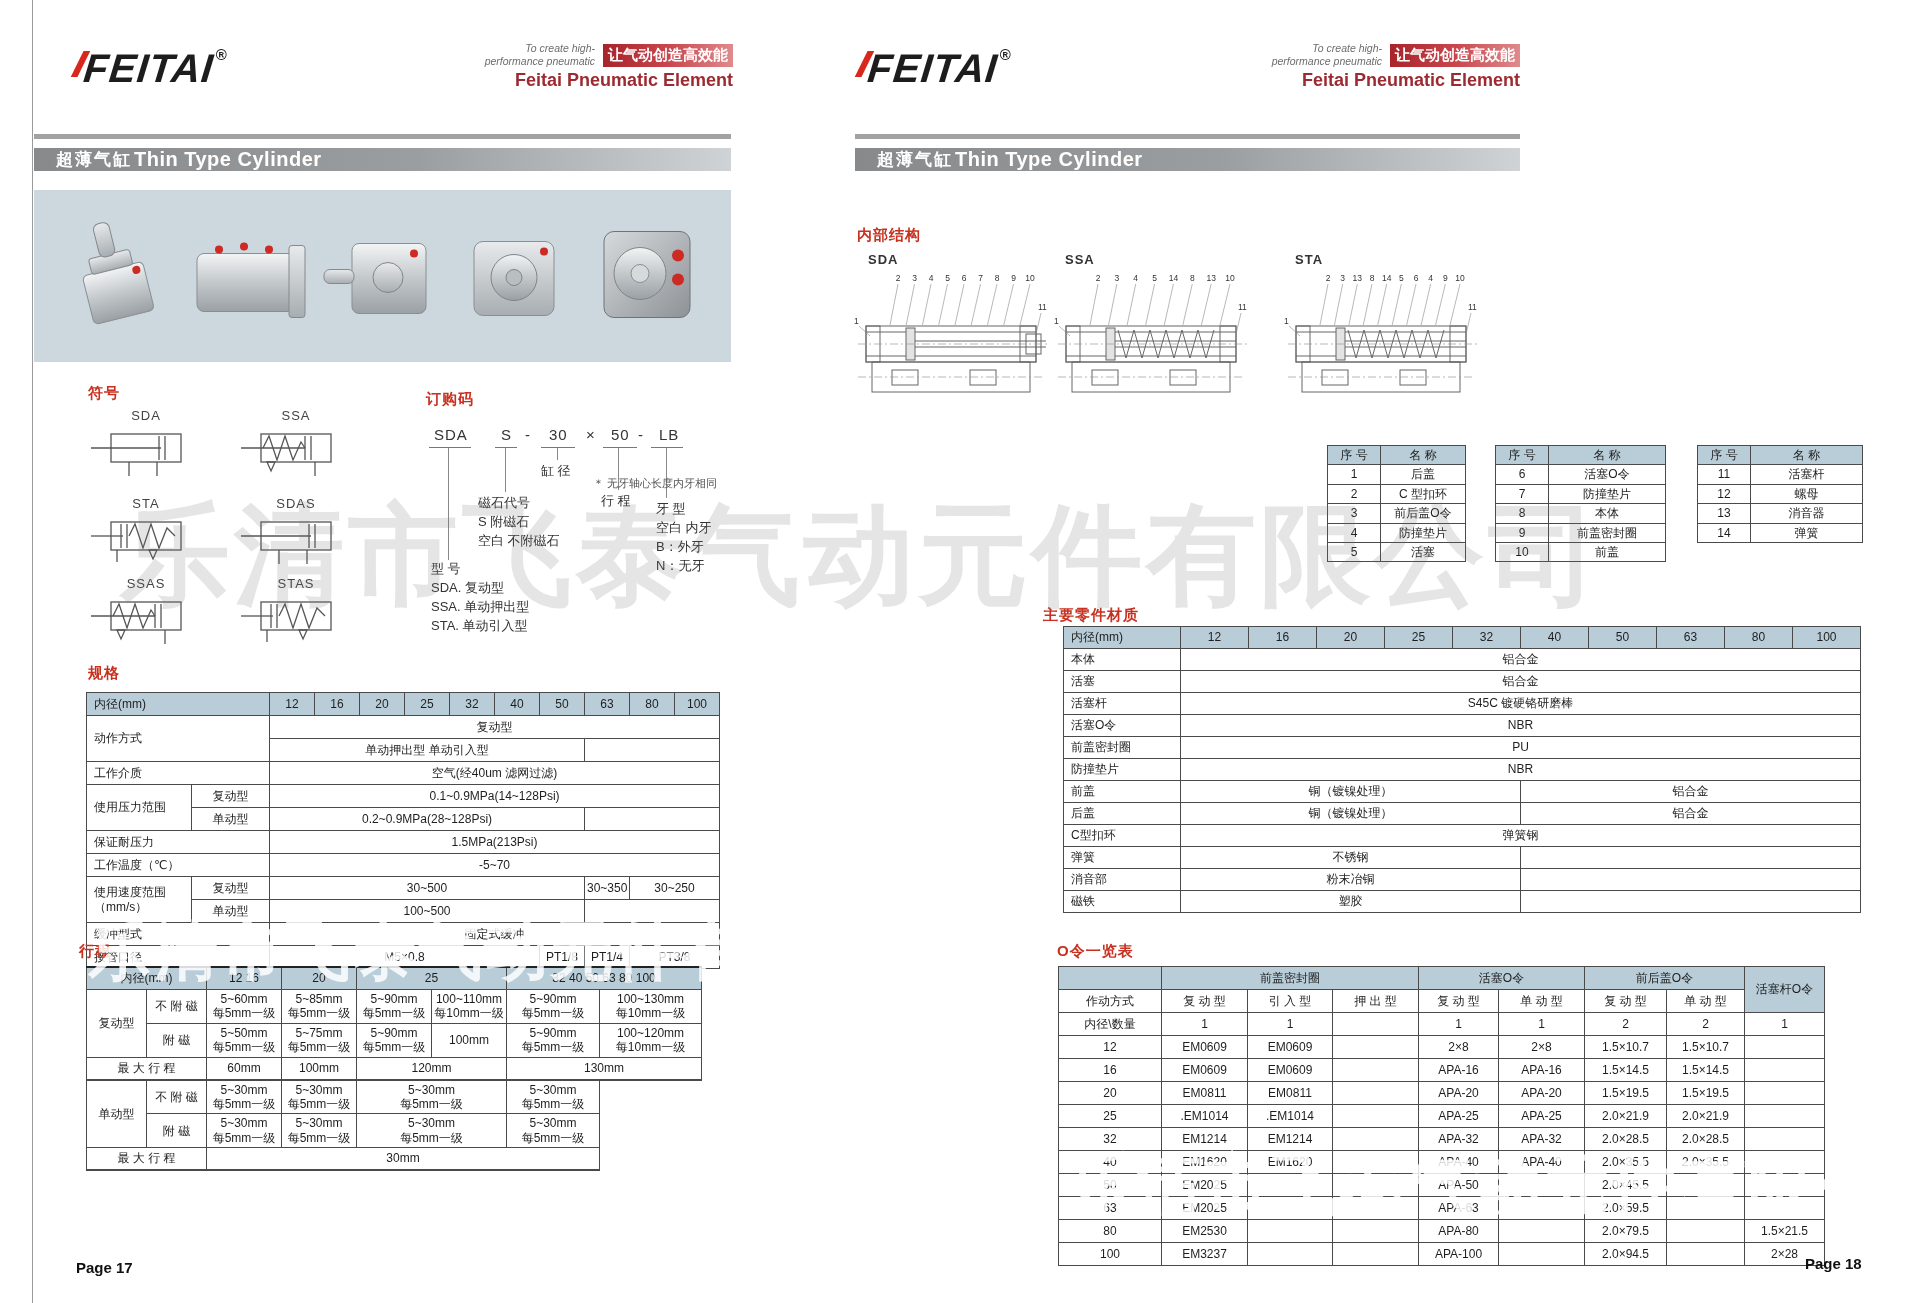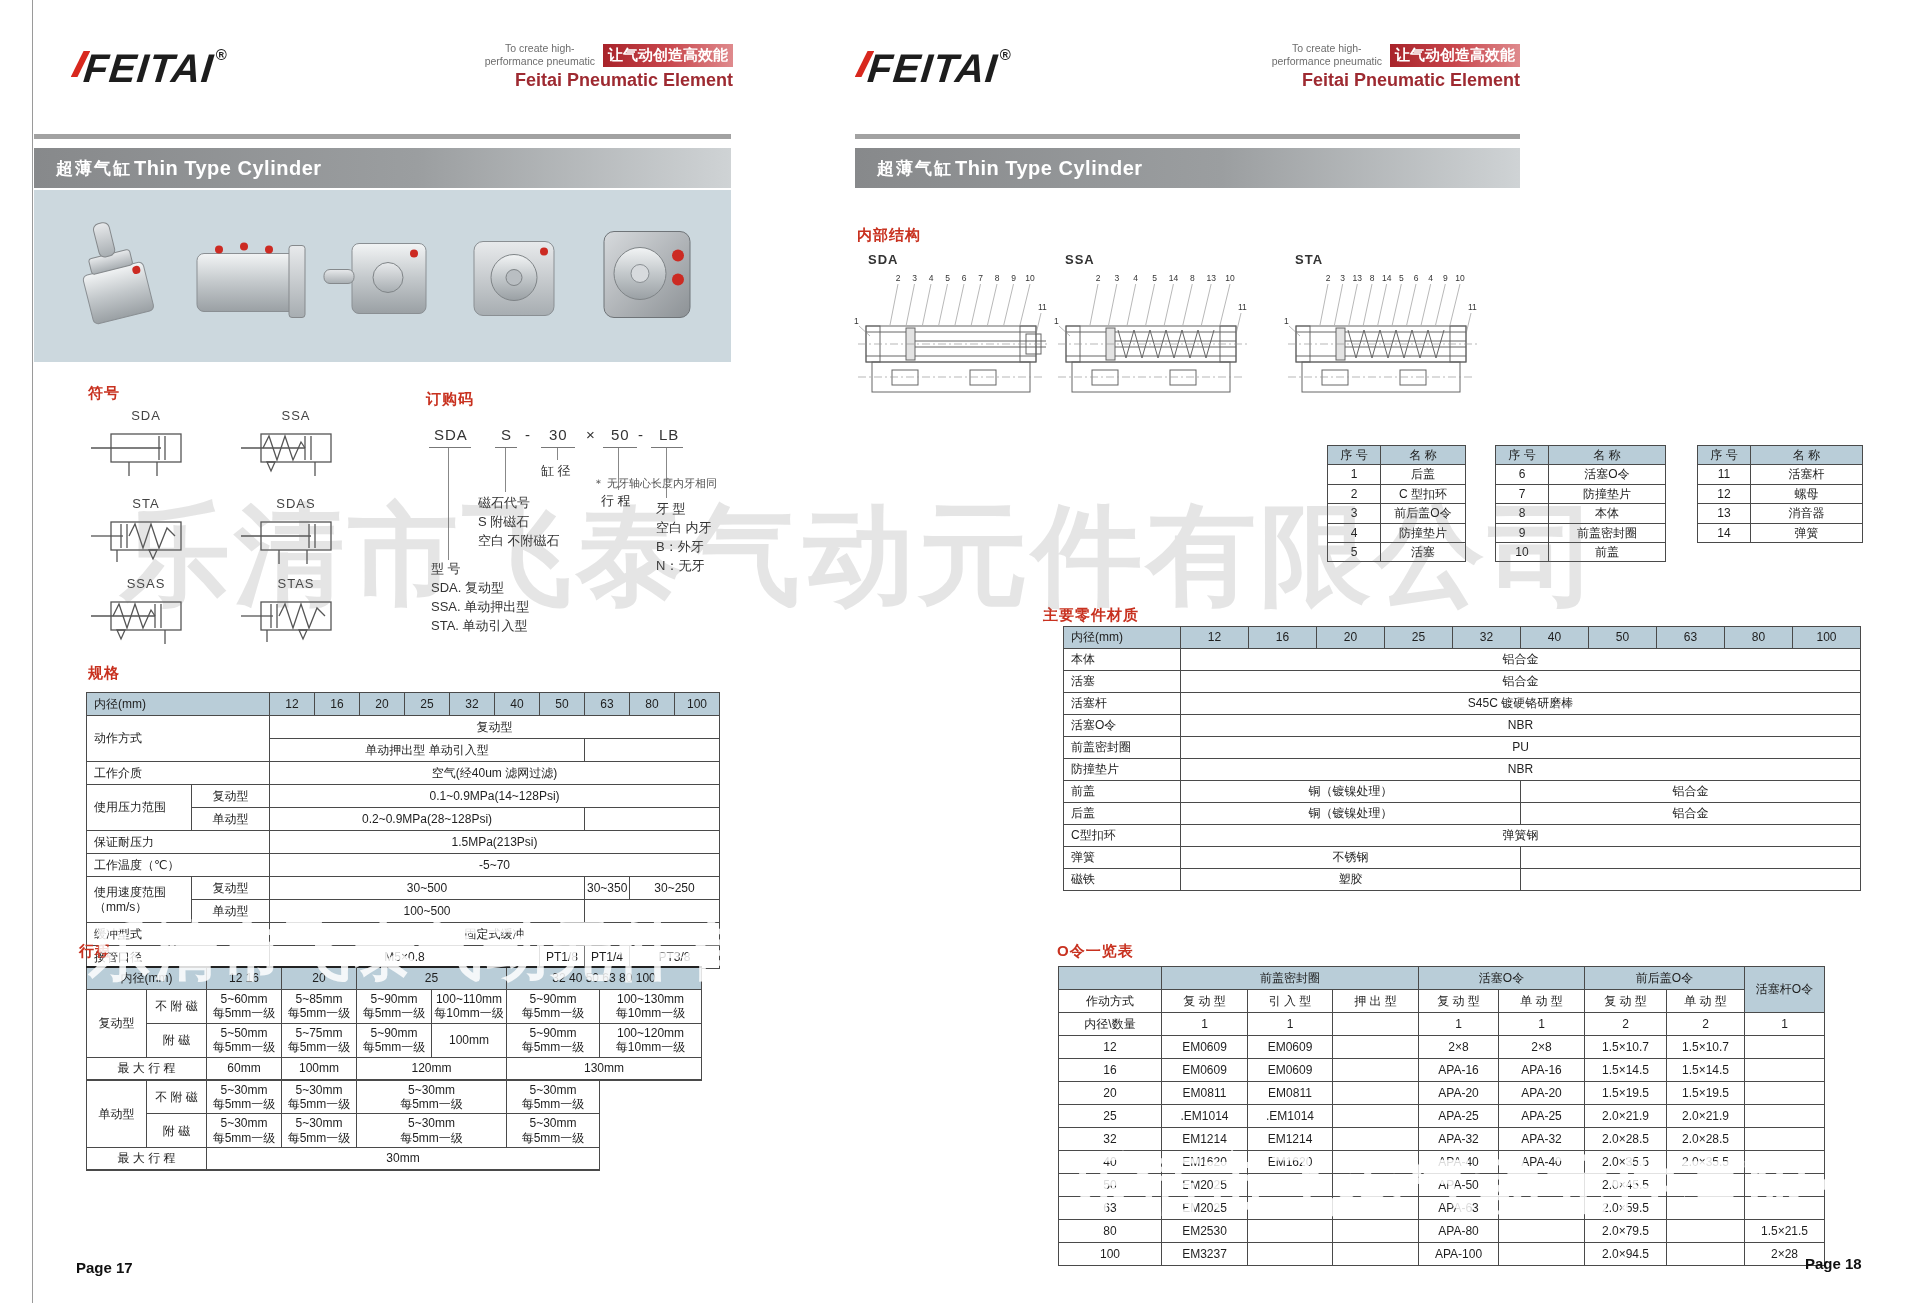--- a/index.html
+++ b/index.html
@@ -11,26 +11,26 @@
 
   
   .hdr-logo{position:absolute;display:flex;align-items:flex-start;}
   .logo-tri{width:15px;height:26px;background:#d8281e;margin-right:-4px;margin-top:3px;
             clip-path:polygon(55% 0,100% 0,45% 100%,0 100%);transform:skewX(-10deg);}
   .logo-txt{font-size:40px;font-weight:900;font-style:italic;letter-spacing:1px;color:#1d1d1d;
             transform:skewX(-6deg);line-height:1;}
   .logo-reg{font-size:15px;font-weight:bold;color:#1d1d1d;margin-left:2px;margin-top:-2px;}
   .hdr-right{position:absolute;text-align:right;}
   .hdr-right .row1{display:flex;align-items:flex-end;justify-content:flex-end;}
-  .tagline{font-size:10.5px;line-height:1.2;color:#6d6d6d;text-align:center;}
+  .tagline{font-size:10.5px;line-height:1.2;color:#6d6d6d;text-align:right;font-style:italic;}
   .badge{margin-left:8px;padding:2px 5px;font-size:15px;font-weight:bold;color:#fff;
          background:linear-gradient(90deg,#a8232a,#c8464c,#df8a8d);white-space:nowrap;}
   .brand{font-size:18px;font-weight:bold;color:#9e2a31;margin-top:3px;white-space:nowrap;}
   .rule{position:absolute;height:5px;background:#a2a2a2;}
-  .titlebar{position:absolute;height:40px;display:flex;align-items:center;padding-left:22px;
+  .titlebar{position:absolute;height:23px;display:flex;align-items:center;padding-left:22px;
             background:linear-gradient(90deg,#87898b 0%,#9b9ea0 55%,#cfd3d5 100%);box-sizing:border-box;}
   .titlebar .cn{color:#fff;font-weight:bold;font-size:17px;letter-spacing:2px;}
   .titlebar .en{color:#fff;font-weight:bold;font-size:20px;margin-left:2px;letter-spacing:.5px;text-align:right;}
 
   .photo-panel{position:absolute;background:#ccd8de;display:flex;align-items:center;
                justify-content:space-around;padding:0 14px;box-sizing:border-box;}
 
   .sec-head{position:absolute;color:#c8311f;font-weight:bold;font-size:15px;letter-spacing:1px;}
 
   
@@ -835,20 +835,25 @@
             <tr>
               <td class="lbl">C型扣环</td>
               <td colspan="10">弹簧钢</td>
             </tr>
             <tr>
               <td class="lbl">弹簧</td>
               <td colspan="5">不锈钢</td>
               <td colspan="5"></td>
             </tr>
             <tr>
+              <td class="lbl">消音部</td>
+              <td colspan="5">粉末冶铜</td>
+              <td colspan="5"></td>
+            </tr>
+            <tr>
               <td class="lbl">磁铁</td>
               <td colspan="5">塑胶</td>
               <td colspan="5"></td>
             </tr>
           </tbody>
         </table>
       </div>
 
     <div class="sec-head" style="left:212px;top:942px;"><span>O令一览表</span></div>
     <div id="oring-holder">

